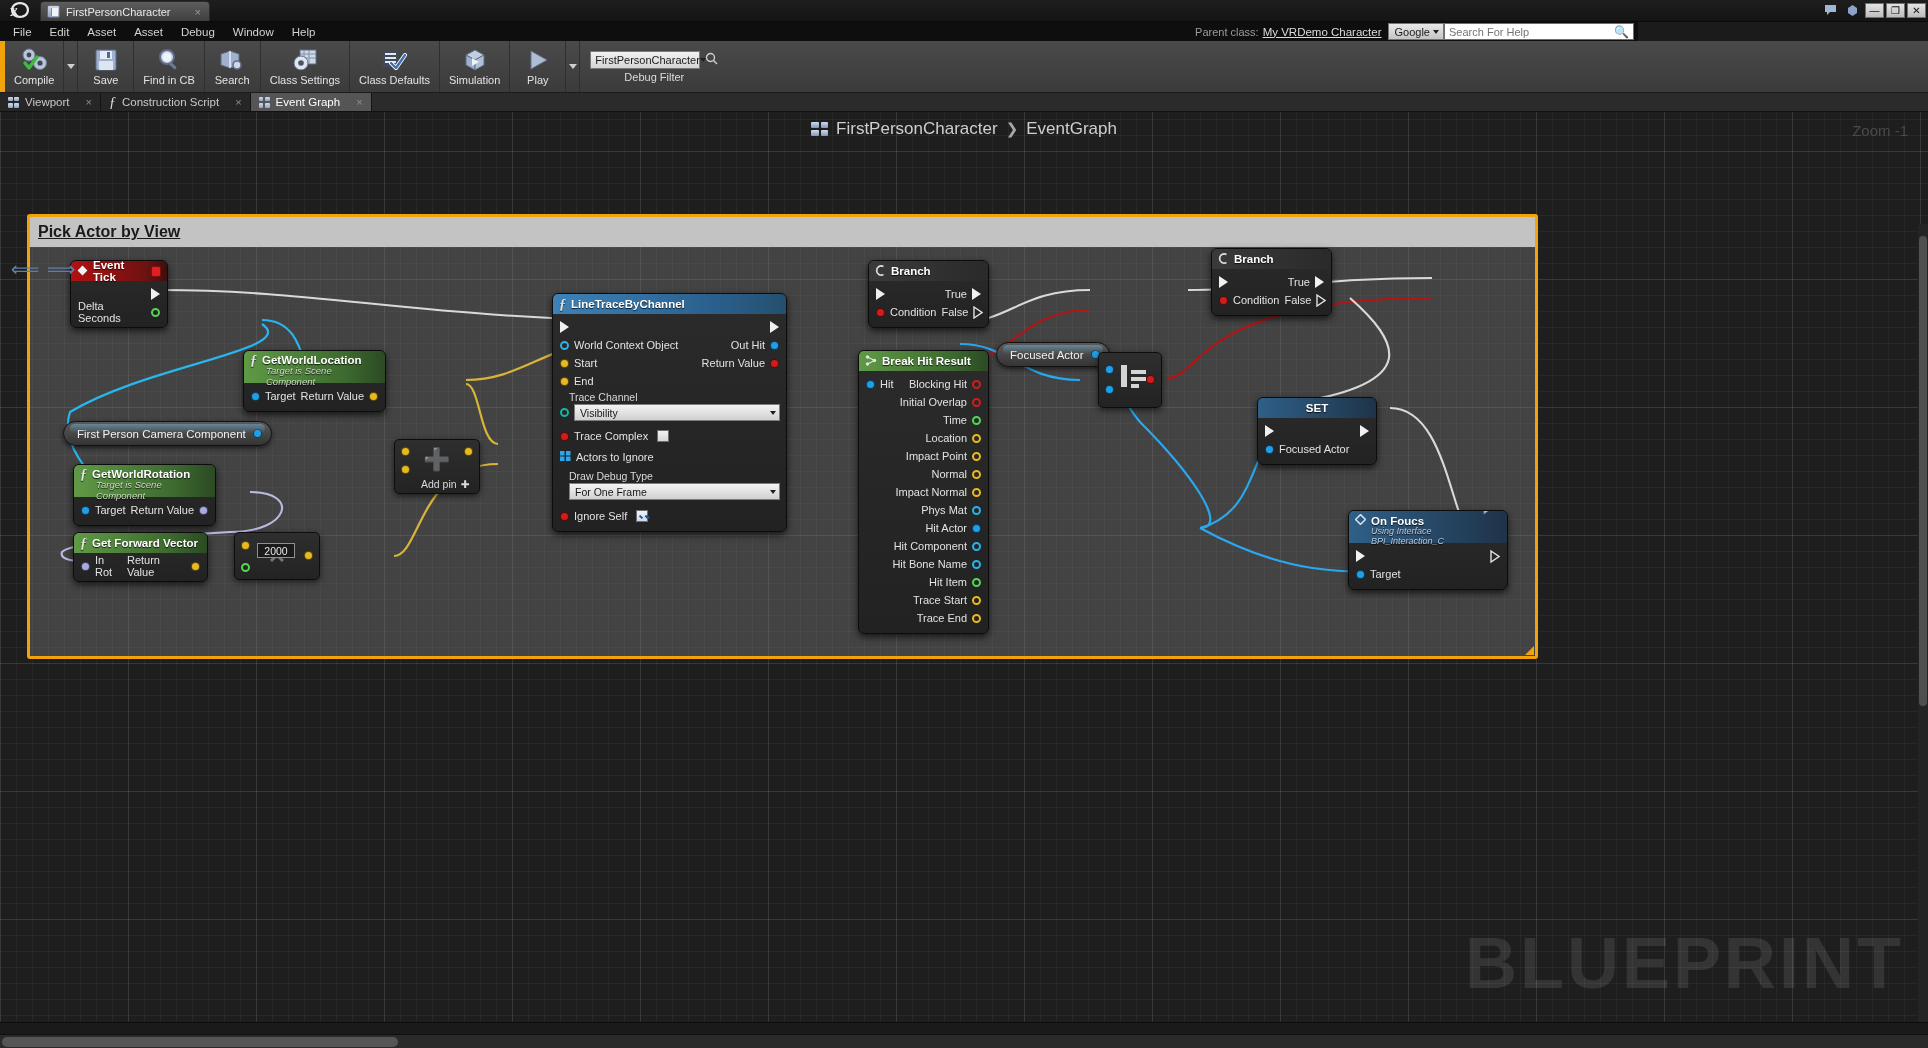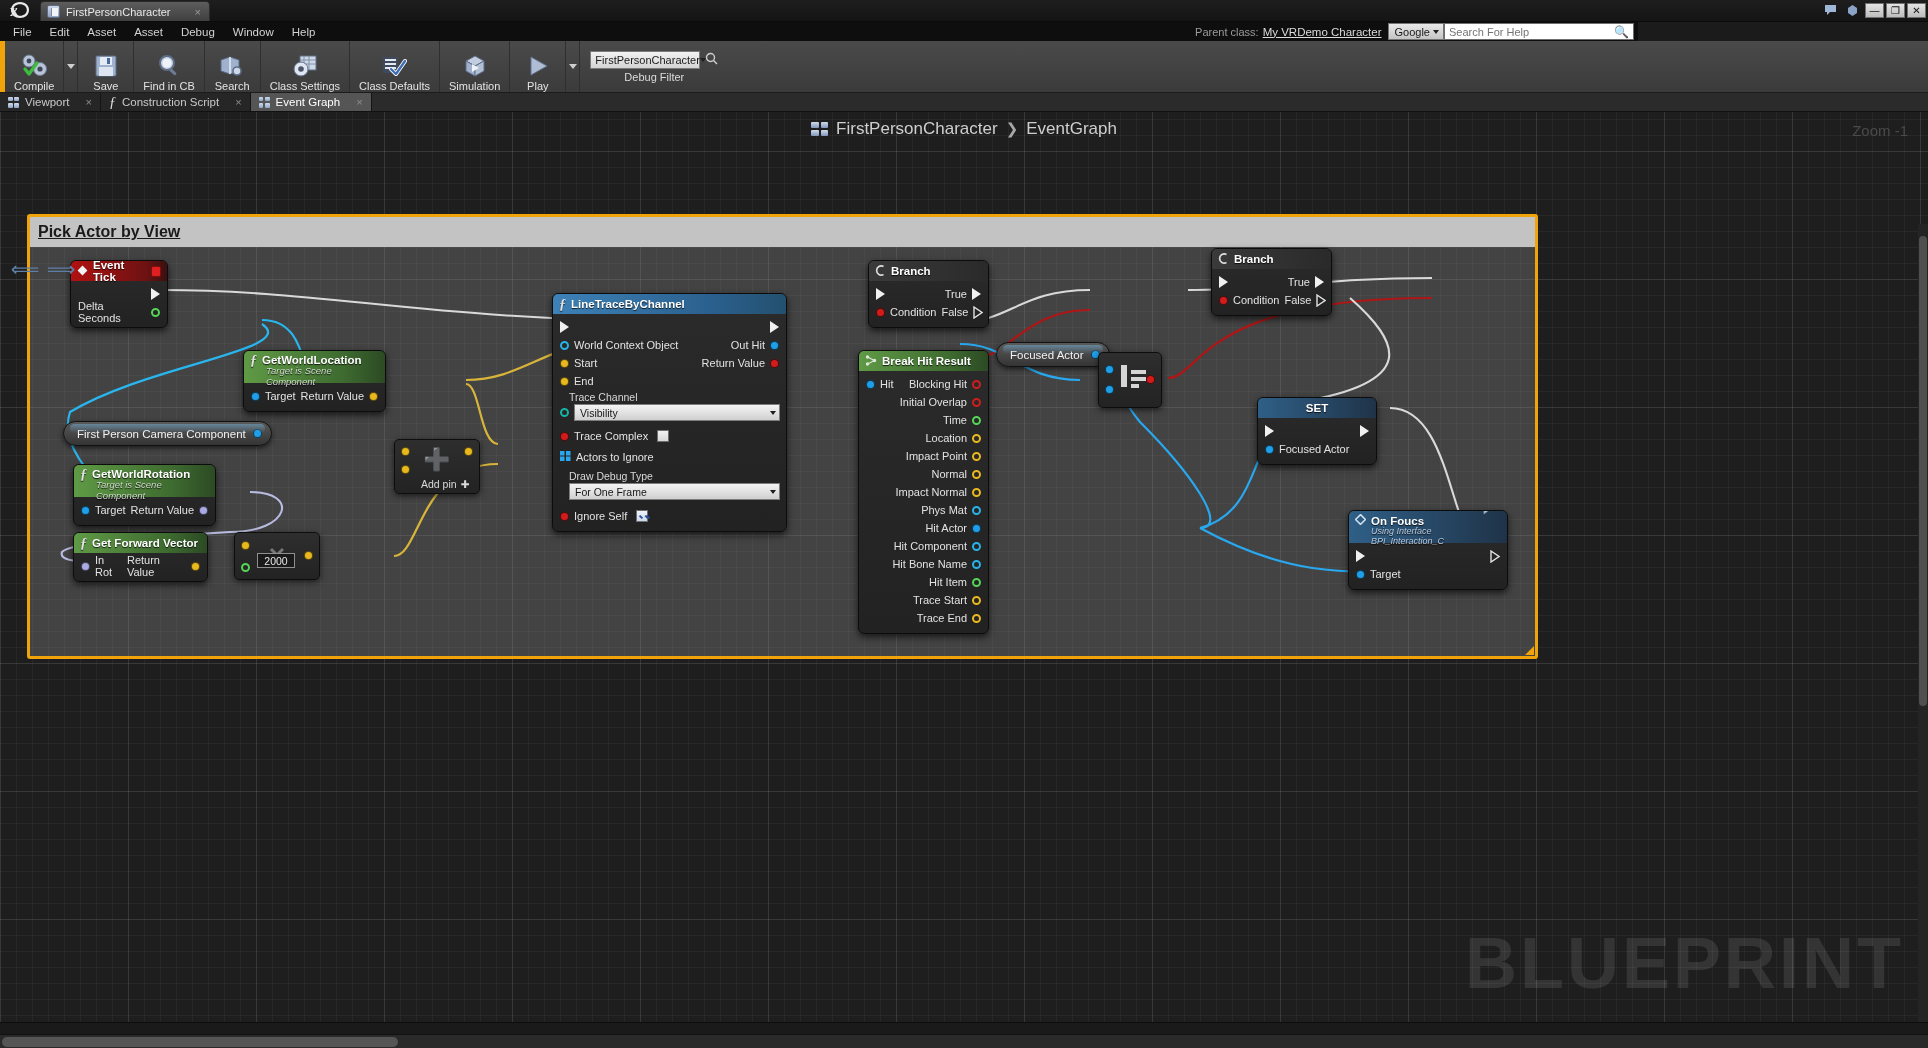--- a/index.html
+++ b/index.html
@@ -86,21 +86,21 @@
   
   .toolbar{
     position:absolute; left:0; top:41px; width:1928px; height:52px;
     background:linear-gradient(#4a4a4a,#3b3b3b);
     border-bottom:1px solid #1c1c1c;
     display:flex; align-items:stretch;
   }
   .tb-orange{ width:5px; background:#f0a30a; }
   .tb-btn{
     width:auto; min-width:56px; padding:0 9px;
-    display:flex; flex-direction:column; align-items:center; justify-content:flex-end;
+    display:flex; flex-direction:column; align-items:center; justify-content:center;
     gap:1px; border-right:1px solid #2f2f2f;
     position:relative;
   }
   .tb-ico{ height:26px; display:flex; align-items:center; justify-content:center; }
   .tb-lbl{ font-size:11px; color:#e3e3e3; }
   .tb-caret{
     width:14px; border-right:1px solid #2f2f2f; display:flex; align-items:center; justify-content:center;
   }
   .tb-caret i{ width:0;height:0;border-left:4px solid transparent;border-right:4px solid transparent;border-top:5px solid #cfcfcf; display:block;}
   .debug-filter{
@@ -678,21 +678,21 @@
             </span>
         </div>
       </div>
     </div>
 
     <div class="mathnode" style="left:234px; top:420px; width:86px; height:48px;">
       <span class="mathglyph">✕</span>
       <span class="pin yellow" style="position:absolute;left:6px;top:8px;"></span>
       <span class="pin greenhollow" style="position:absolute;left:6px;top:30px;"></span>
       <span class="pin yellow" style="position:absolute;right:6px;top:18px;"></span>
-      <div class="numbox" style="position:absolute;left:22px;top:20px;">2000</div>
+      <div class="numbox" style="position:absolute;left:22px;top:10px;">2000</div>
     </div>
 
     <div class="mathnode" style="left:394px; top:327px; width:86px; height:55px;">
       <span class="mathglyph" style="top:38%;">➕</span>
       <span class="pin yellow" style="position:absolute;left:6px;top:7px;"></span>
       <span class="pin yellow" style="position:absolute;left:6px;top:25px;"></span>
       <span class="pin yellow" style="position:absolute;right:6px;top:7px;"></span>
       <div class="addpin" style="position:absolute;left:26px;bottom:3px;">
         <span>Add pin</span>
         <span>✚</span>

